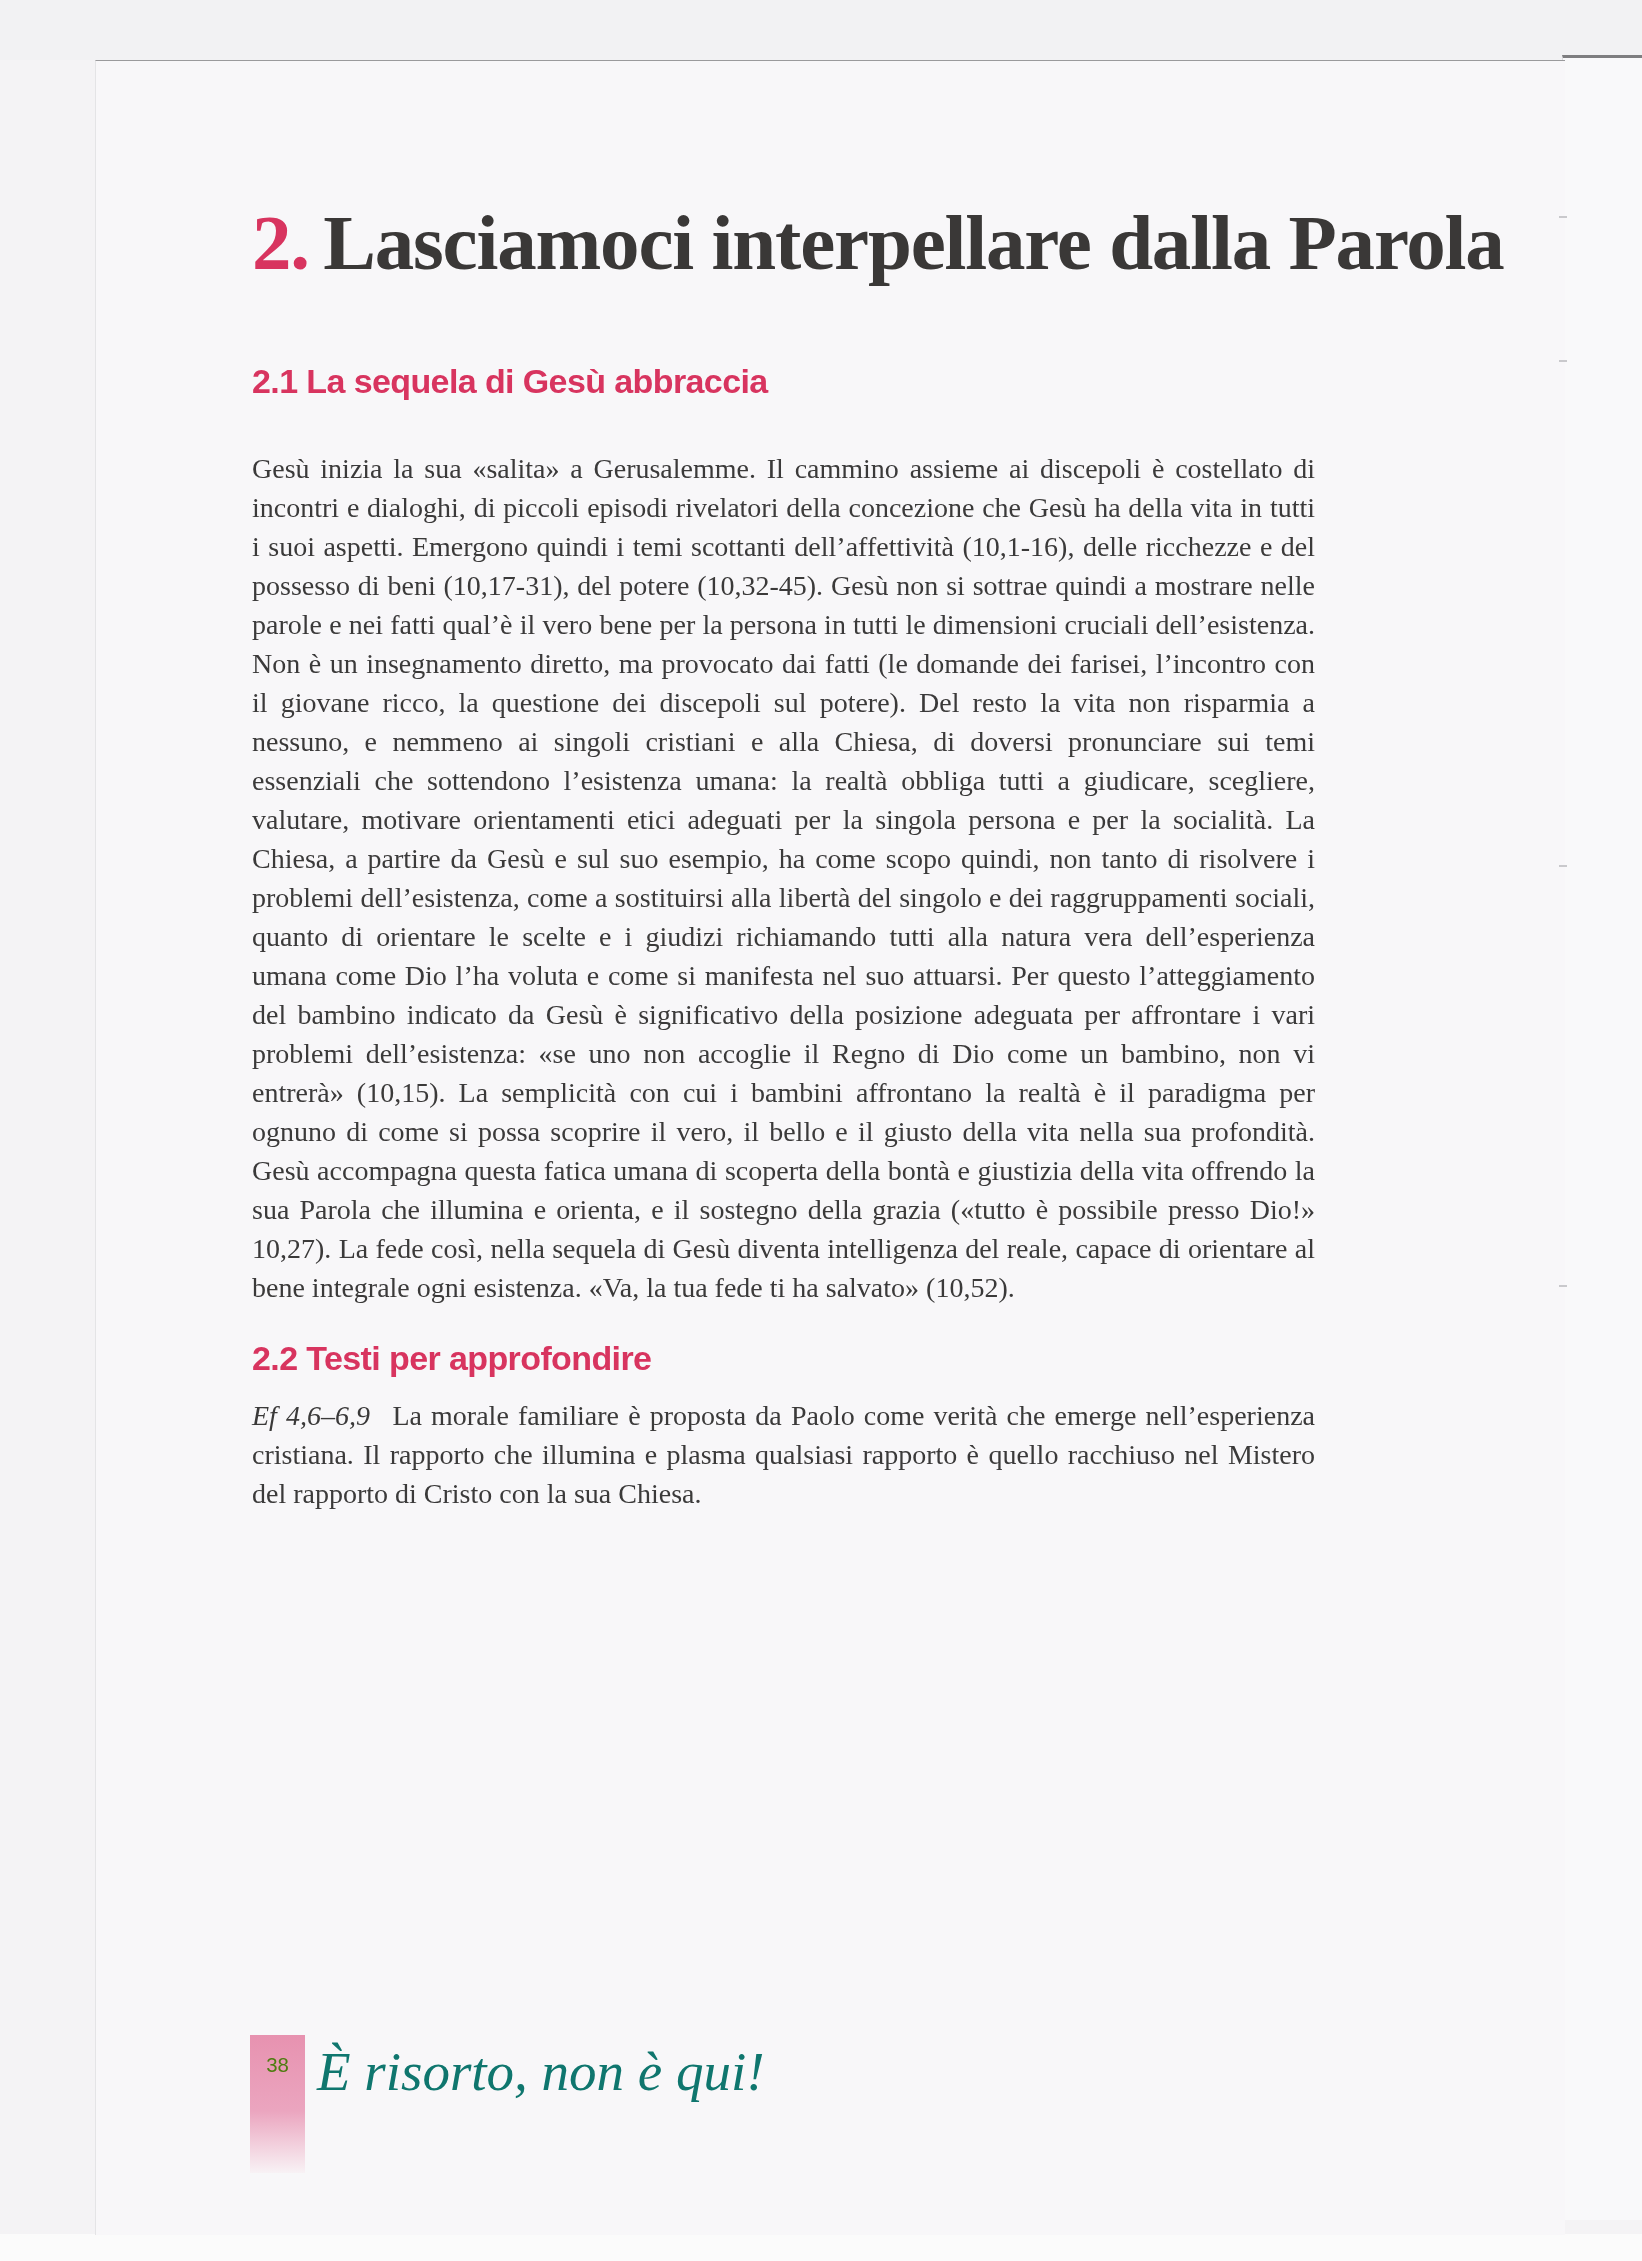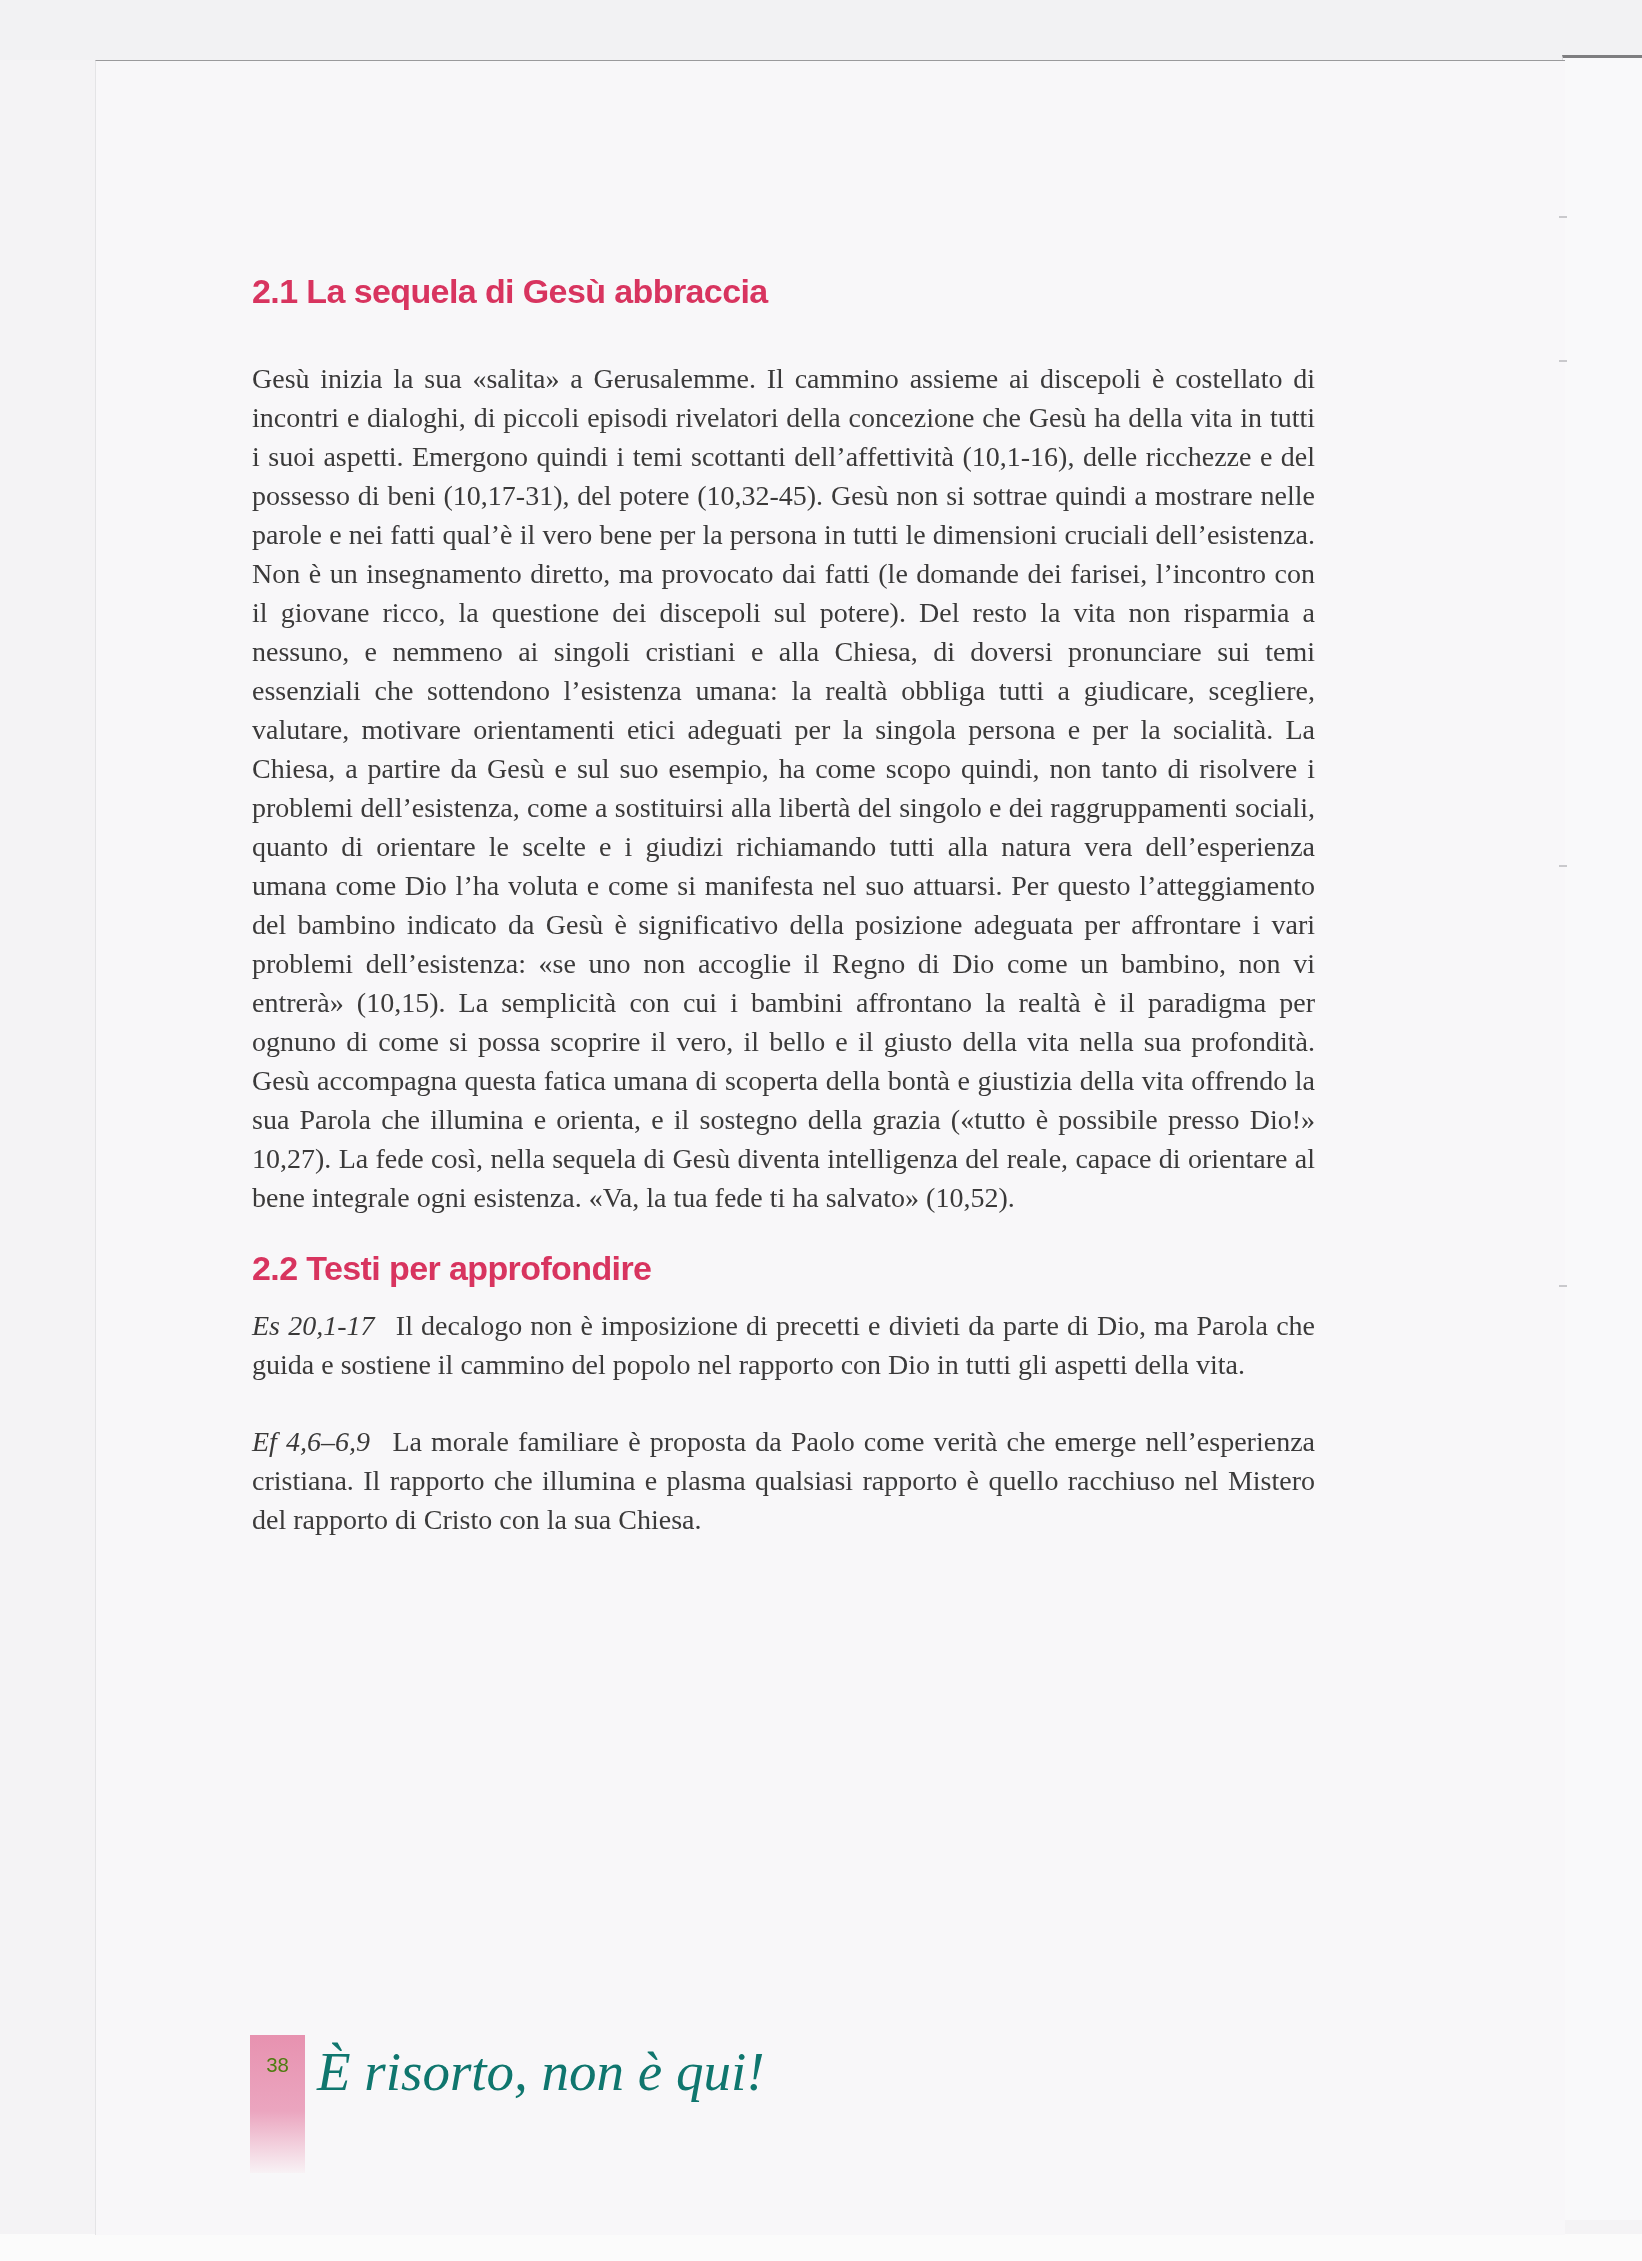--- a/index.html
+++ b/index.html
@@ -169,34 +169,33 @@
 
 <div class="page"></div>
 
 <div class="edge-mark" style="top:216px"></div>
 <div class="edge-mark" style="top:360px"></div>
 <div class="edge-mark" style="top:865px"></div>
 <div class="edge-mark" style="top:1285px"></div>
 
 <div class="content">
 
+  <h1 class="chapter-title">
+    <span class="chapter-num">2.</span><span>Lasciamoci interpellare dalla Parola</span>
+  </h1>
 
   <div class="section-heading section-1">
     <span>2.1 La sequela di Gesù abbraccia</span>
   </div>
 
   <p class="body-text para-main">Gesù inizia la sua «salita» a Gerusalemme. Il cammino assieme ai discepoli è costellato di incontri e dialoghi, di piccoli episodi rivelatori della concezione che Gesù ha della vita in tutti i suoi aspetti. Emergono quindi i temi scottanti dell’affettività (10,1-16), delle ricchezze e del possesso di beni (10,17-31), del potere (10,32-45). Gesù non si sottrae quindi a mostrare nelle parole e nei fatti qual’è il vero bene per la persona in tutti le di­mensioni cruciali dell’esistenza. Non è un insegnamento diretto, ma provocato dai fatti (le domande dei farisei, l’incontro con il giovane ricco, la questione dei discepoli sul potere). Del resto la vita non risparmia a nessuno, e nemmeno ai singoli cristiani e alla Chiesa, di doversi pronunciare sui temi essenziali che sottendono l’esistenza umana: la realtà ob­bliga tutti a giudicare, scegliere, valutare, motivare orientamenti etici adeguati per la sin­gola persona e per la socialità. La Chiesa, a partire da Gesù e sul suo esempio, ha come scopo quindi, non tanto di risolvere i problemi dell’esistenza, come a sostituirsi alla li­bertà del singolo e dei raggruppamenti sociali, quanto di orientare le scelte e i giudizi ri­chiamando tutti alla natura vera dell’esperienza umana come Dio l’ha voluta e come si manifesta nel suo attuarsi. Per questo l’atteggiamento del bambino indicato da Gesù è si­gnificativo della posizione adeguata per affrontare i vari problemi dell’esistenza: «se uno non accoglie il Regno di Dio come un bambino, non vi entrerà» (10,15). La semplicità con cui i bambini affrontano la realtà è il paradigma per ognuno di come si possa scoprire il vero, il bello e il giusto della vita nella sua profondità. Gesù accompagna questa fatica umana di scoperta della bontà e giustizia della vita offrendo la sua Parola che illumina e orienta,  e il sostegno della grazia («tutto è possibile presso Dio!» 10,27). La fede così, nella sequela di Gesù diventa intelligenza del reale, capace di orientare al bene integrale ogni esistenza. «Va, la tua fede ti ha salvato» (10,52).</p>
 
   <div class="section-heading section-2">2.2 Testi per approfondire</div>
 
   <div>
-    <p class="body-text ref-entry">
-      <span class="ref-label">Es 20,1-17</span>
-      <span>Il decalogo non è imposizione di precetti e divieti da parte di Dio, ma Pa­rola che guida e sostiene il cammino del popolo nel rapporto con Dio in tutti gli aspetti della vita.</span>
-    </p>
     <p class="body-text ref-entry">
       <span class="ref-label">Ef 4,6–6,9</span>
       <span>La morale familiare è proposta da Paolo come verità che emerge nell’espe­rienza cristiana. Il rapporto che illumina e plasma qualsiasi rapporto è quello racchiuso nel Mistero del rapporto di Cristo con la sua Chiesa.</span>
     </p>
   </div>
 </div>
 
 <div class="footer">
   <div class="page-tab"></div>
   <div class="page-number">38</div>

